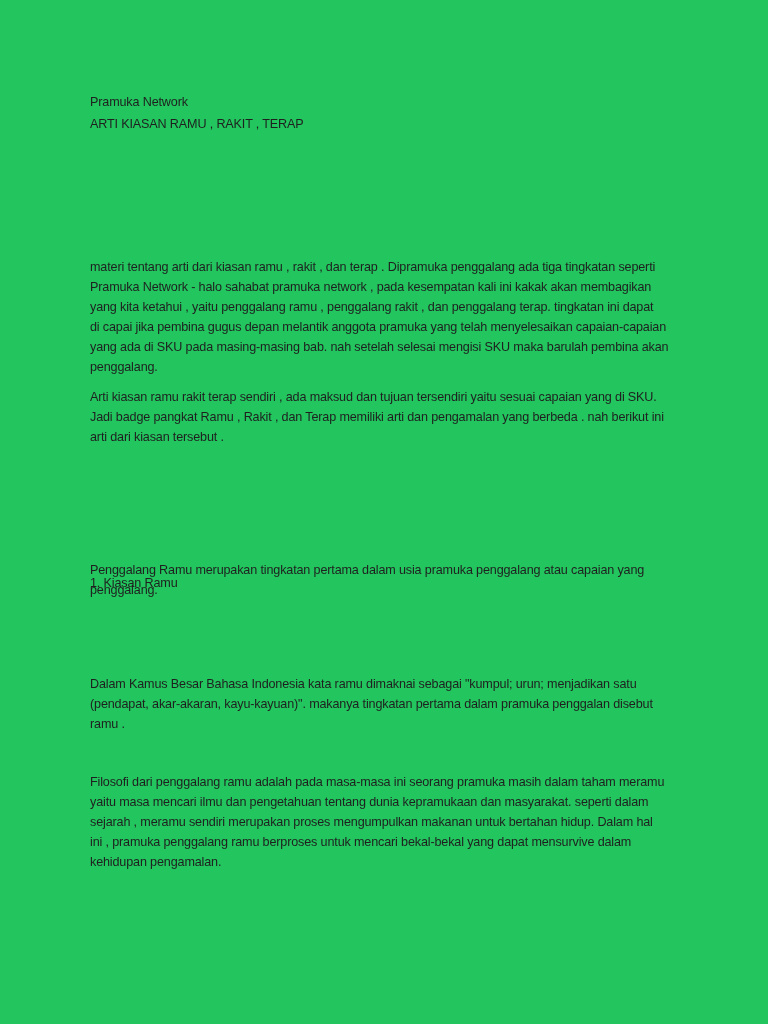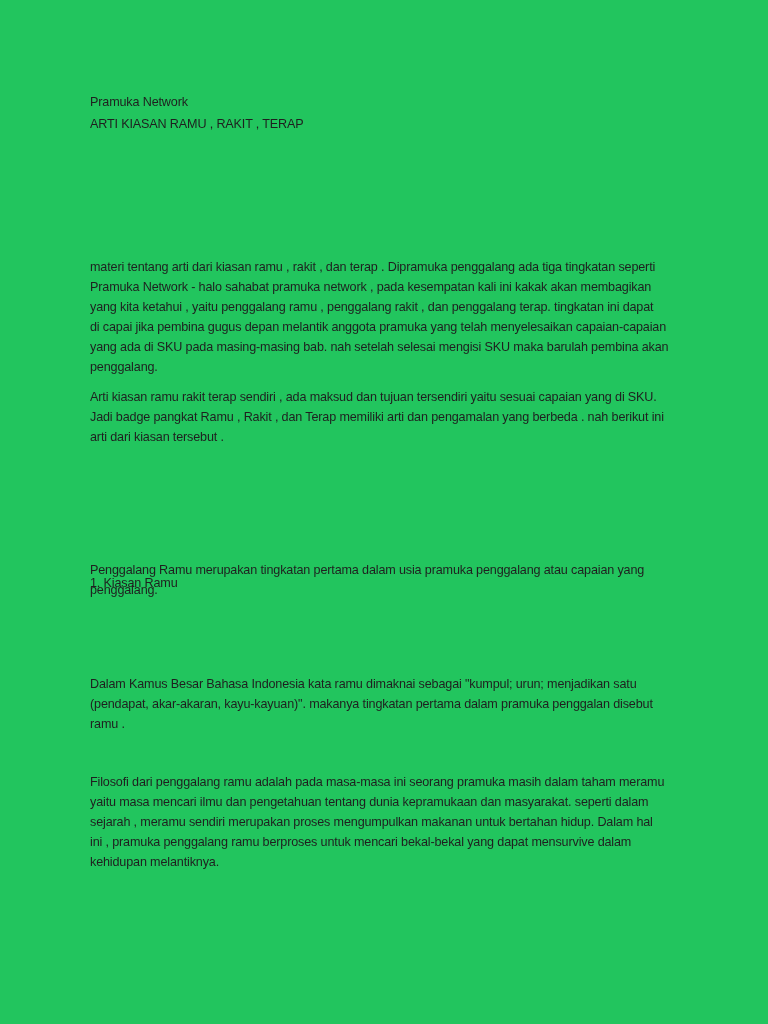--- a/index.html
+++ b/index.html
@@ -52,16 +52,16 @@
     <span class="ln">Dalam Kamus Besar Bahasa Indonesia kata ramu dimaknai sebagai "kumpul; urun; menjadikan satu</span>
     <span class="ln">(pendapat, akar-akaran, kayu-kayuan)". makanya tingkatan pertama dalam pramuka penggalan disebut</span>
     <span class="ln">ramu .</span>
   </div>
 
   <div class="line-block" style="top:772px;">
     <span class="ln">Filosofi dari penggalang ramu adalah pada masa-masa ini seorang pramuka masih dalam taham meramu</span>
     <span class="ln">yaitu masa mencari ilmu dan pengetahuan tentang dunia kepramukaan  dan masyarakat. seperti dalam</span>
     <span class="ln">sejarah , meramu sendiri merupakan proses mengumpulkan makanan untuk bertahan hidup. Dalam hal</span>
     <span class="ln">ini , pramuka penggalang ramu berproses untuk mencari bekal-bekal yang dapat mensurvive dalam</span>
-    <span class="ln">kehidupan melantiknya.</span>
+    <span class="ln">kehidupan pengamalan.</span>
   </div>
 
 </div>
 
 </body></html>

